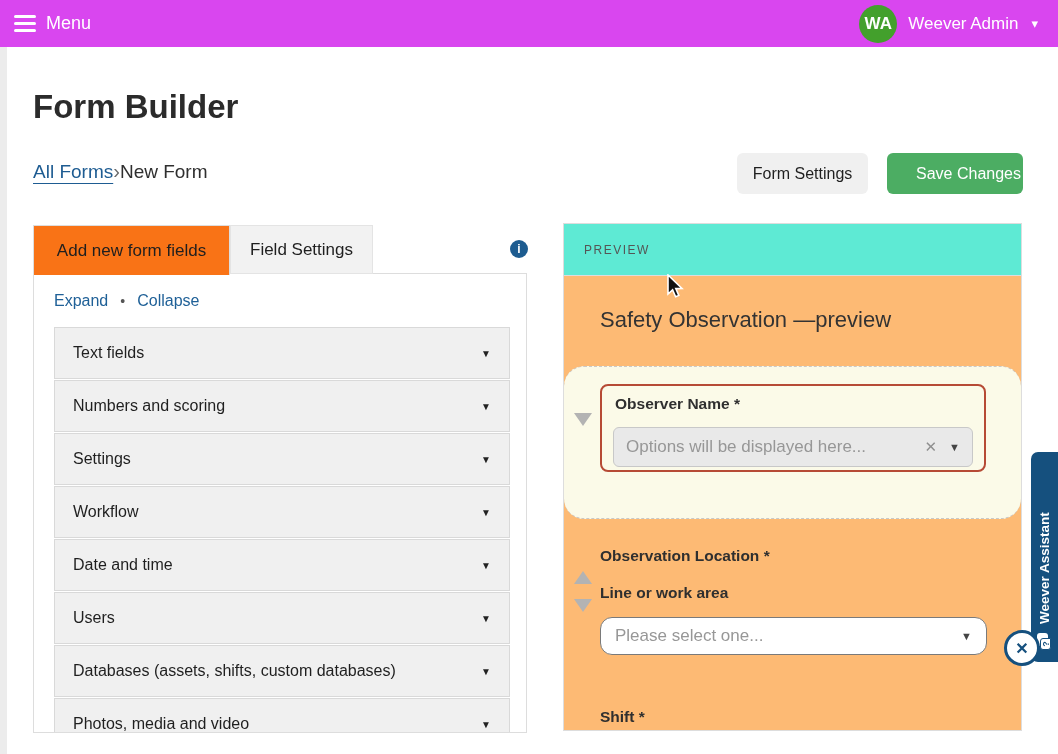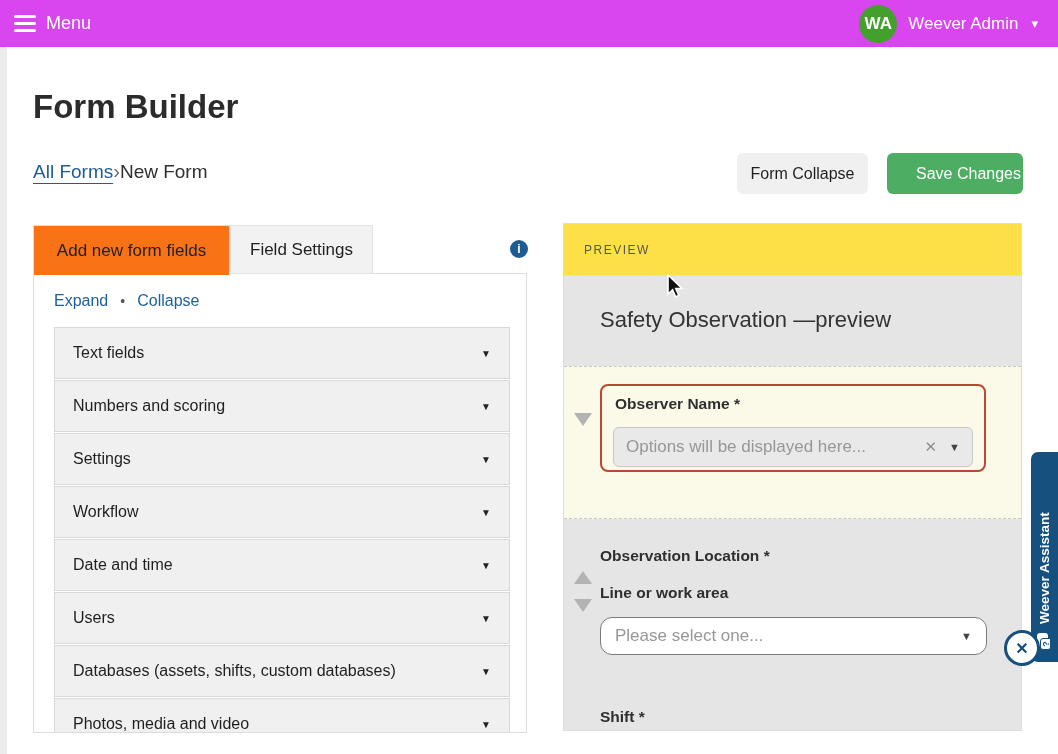--- a/index.html
+++ b/index.html
@@ -55,28 +55,28 @@
   .dot-sep { color:#555; font-size:14px; }
   .acc-wrap { position:absolute; left:20px; top:53px; width:456px; }
   .acc-row { height:52px; margin-bottom:1px; background:#f0f0f0; border:1px solid #d9d9d9;
              display:flex; align-items:center; justify-content:space-between; padding:8px 18px;
              cursor:pointer; }
   .acc-label { font-size:16px; color:#1f1f1f; }
   .acc-caret { font-size:10px; color:#222; }
 
   
   .preview-box { left:563px; top:223px; width:459px; height:508px; background:#fff; border:1px solid #ddd; }
-  .preview-header { position:absolute; left:0; top:0; right:0; height:52px; background:#fde047;
+  .preview-header { position:absolute; left:0; top:0; right:0; height:52px; background:#5eead4;
                     border-bottom:1px solid #ddd; display:flex; align-items:center; padding-left:20px;
                     font-size:12px; letter-spacing:1.5px; color:#555; }
-  .preview-content { position:absolute; left:0; top:52px; right:0; bottom:0; background:#e5e5e5; }
+  .preview-content { position:absolute; left:0; top:52px; right:0; bottom:0; background:#fdba74; }
   .form-title { position:absolute; left:36px; top:31px; font-size:22px; color:#333; }
 
   .hl-block { position:absolute; left:0; right:0; top:90px; height:153px; background:#fbfae8;
-              border-top:1px dashed #c9c9c9; border-bottom:1px dashed #c9c9c9; }
+              border-top:1px dashed #c9c9c9; border-bottom:1px dashed #c9c9c9;border-radius:20px; }
   .tri-down { width:0; height:0; border-left:9px solid transparent; border-right:9px solid transparent;
               border-top:13px solid #b3b3b3; cursor:grab; }
   .tri-up { width:0; height:0; border-left:9px solid transparent; border-right:9px solid transparent;
             border-bottom:13px solid #b3b3b3; cursor:grab; }
   .hl-handle { position:absolute; left:10px; top:46px; }
   .red-box { position:absolute; left:36px; top:17px; width:386px; height:88px;
              border:2px solid #b64a35; border-radius:8px; }
   .field-label { font-size:15.5px; font-weight:700; color:#2f2f2f; }
   .red-box .field-label { position:absolute; left:13px; top:9px; }
   .sel-gray { position:absolute; left:11px; top:41px; right:11px; height:40px; background:#e9e9e9;
@@ -138,21 +138,21 @@
   </div>
 
   <div class="abs left-strip"></div>
 
   <div class="abs page-title">Form Builder</div>
   <div class="abs breadcrumb">
     <span class="crumb-link">All Forms</span>
     <span class="crumb-sep">›</span>
     <span class="crumb-current">New Form</span>
   </div>
-  <div class="abs btn btn-settings">Form Collapse</div>
+  <div class="abs btn btn-settings">Form Settings</div>
   <div class="abs btn btn-save">Save Changes</div>
 
   <div class="abs tab-active">Add new form fields</div>
   <div class="abs tab-inactive">Field Settings</div>
   <div class="abs info-icon">i</div>
 
   <div class="abs builder-box">
     <div class="expand-row">
       <span class="blue-link">Expand</span>
       <span class="dot-sep">•</span>

